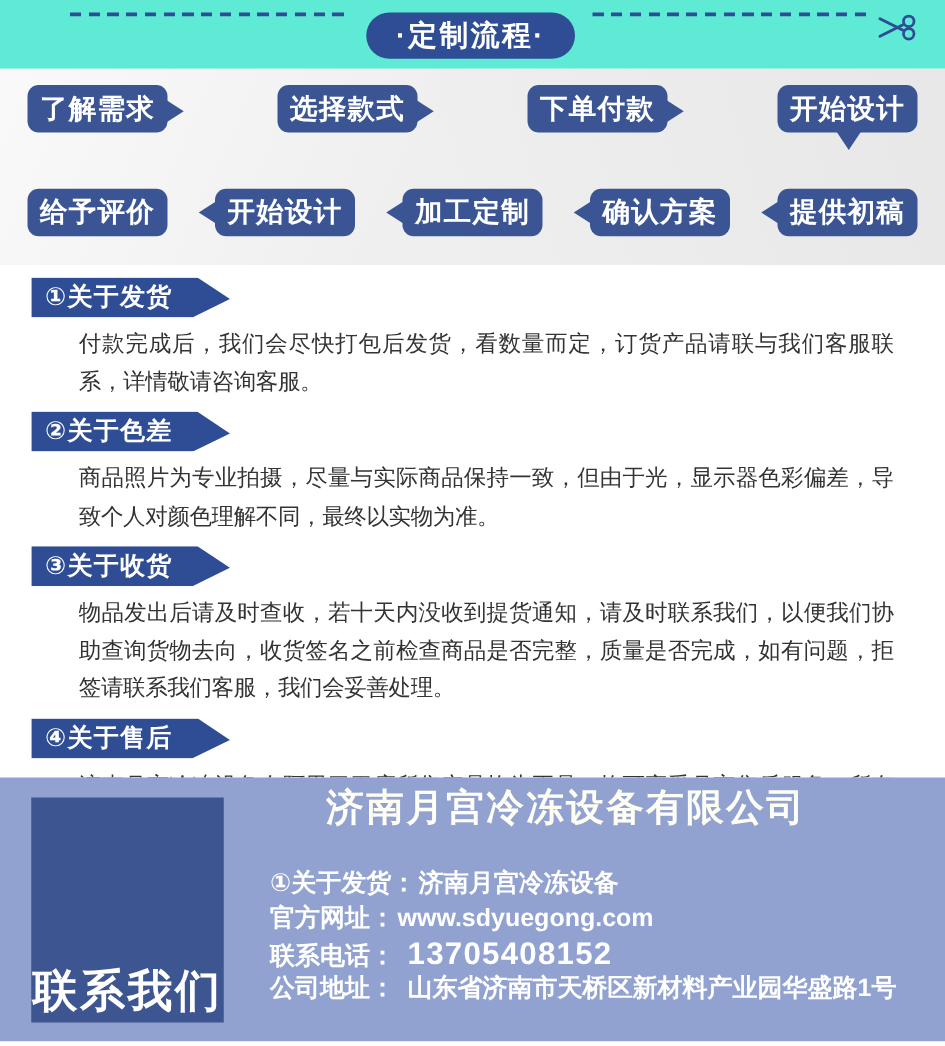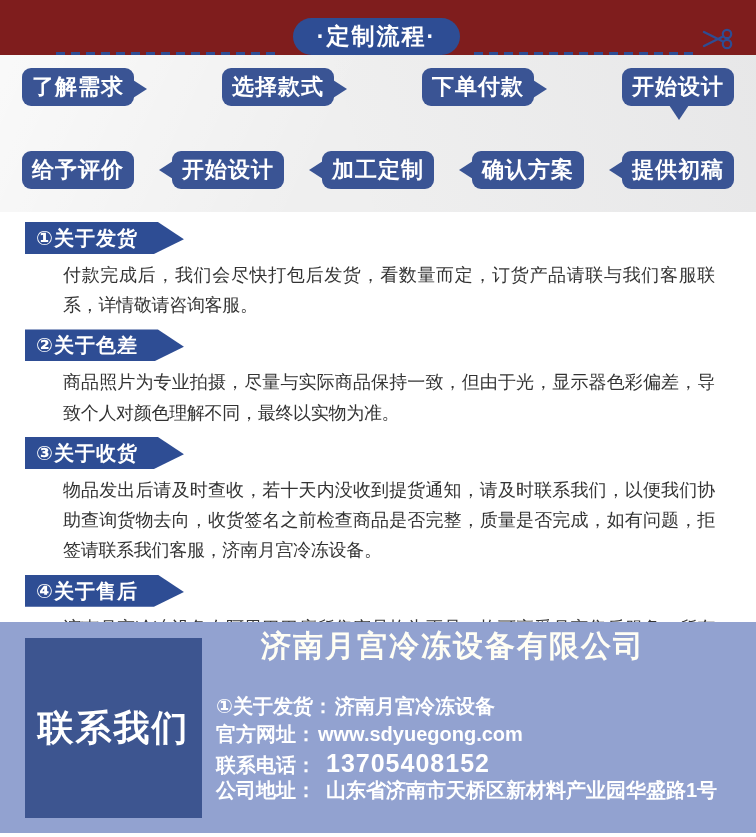--- a/index.html
+++ b/index.html
@@ -15,22 +15,22 @@
   *{box-sizing:border-box;margin:0;padding:0;}
   html,body{background:#ffffff;}
   body{
     width:756px;height:837px;margin:0 auto;overflow:hidden;
     font-family:"Liberation Sans","DejaVu Sans",sans-serif;
   }
   .page{width:756px;height:837px;background:#fff;position:relative;}
 
   
   .cut-header{
-    height:55px;display:flex;align-items:flex-end;
-    padding:22px 20px 0 56px;background:#7f1d1d;
+    height:55px;display:flex;align-items:flex-start;
+    padding:10px 20px 0 56px;background:#5eead4;
   }
   .dash{
     flex:1;height:3px;
     background:repeating-linear-gradient(90deg,var(--navy) 0 9px,transparent 9px 15px);
   }
   .pill{
     flex:0 0 auto;margin:0 14px;
     background:var(--navy);color:#fff;
     font-size:23px;font-weight:bold;letter-spacing:2px;
     padding:7px 24px;border-radius:22px;line-height:1;
@@ -91,23 +91,23 @@
     margin:6px 0 0 63px;width:652px;
     font-size:18px;letter-spacing:-0.3px;line-height:1.68;
     color:var(--text-dark);text-align:justify;
   }
 
   
   .footer{
     height:211px;background:var(--panel-blue);position:relative;
   }
   .contact-box{
-    position:absolute;left:25px;top:16px;width:177px;height:180px;
+    position:absolute;left:25px;top:16px;width:154px;height:180px;
     background:var(--box-blue);
-    display:flex;align-items:center;justify-content:center;
+    display:flex;align-items:flex-end;justify-content:center;
   }
   .contact-box .contact-label{
     color:#fff;font-size:36px;font-weight:bold;letter-spacing:2px;white-space:nowrap;
   }
   .footer-right{position:absolute;left:213px;top:4px;width:530px;}
   .company{
     width:520px;text-align:center;padding-right:40px;
     color:var(--company-title);font-size:30px;font-weight:bold;letter-spacing:2px;
     white-space:nowrap;
   }
@@ -162,21 +162,21 @@
     <section class="faq-section">
       <div class="banner">①关于发货</div>
       <p class="faq-body">付款完成后，我们会尽快打包后发货，看数量而定，订货产品请联与我们客服联系，详情敬请咨询客服。</p>
     </section>
     <section class="faq-section">
       <div class="banner">②关于色差</div>
       <p class="faq-body">商品照片为专业拍摄，尽量与实际商品保持一致，但由于光，显示器色彩偏差，导致个人对颜色理解不同，最终以实物为准。</p>
     </section>
     <section class="faq-section">
       <div class="banner">③关于收货</div>
-      <p class="faq-body">物品发出后请及时查收，若十天内没收到提货通知，请及时联系我们，以便我们协助查询货物去向，收货签名之前检查商品是否完整，质量是否完成，如有问题，拒签请联系我们客服，济南月宫冷冻设备。</p>
+      <p class="faq-body">物品发出后请及时查收，若十天内没收到提货通知，请及时联系我们，以便我们协助查询货物去向，收货签名之前检查商品是否完整，质量是否完成，如有问题，拒签请联系我们客服，我们会妥善处理。</p>
     </section>
     <section class="faq-section">
       <div class="banner">④关于售后</div>
       <p class="faq-body">济南月宫冷冻设备在阿里巴巴店所售产品均为正品，均可享受月宫售后服务，所有商品均保修一年。</p>
     </section>
   </div>
 
   <div class="footer">
     <div class="contact-box">
       <span class="contact-label">联系我们</span>

